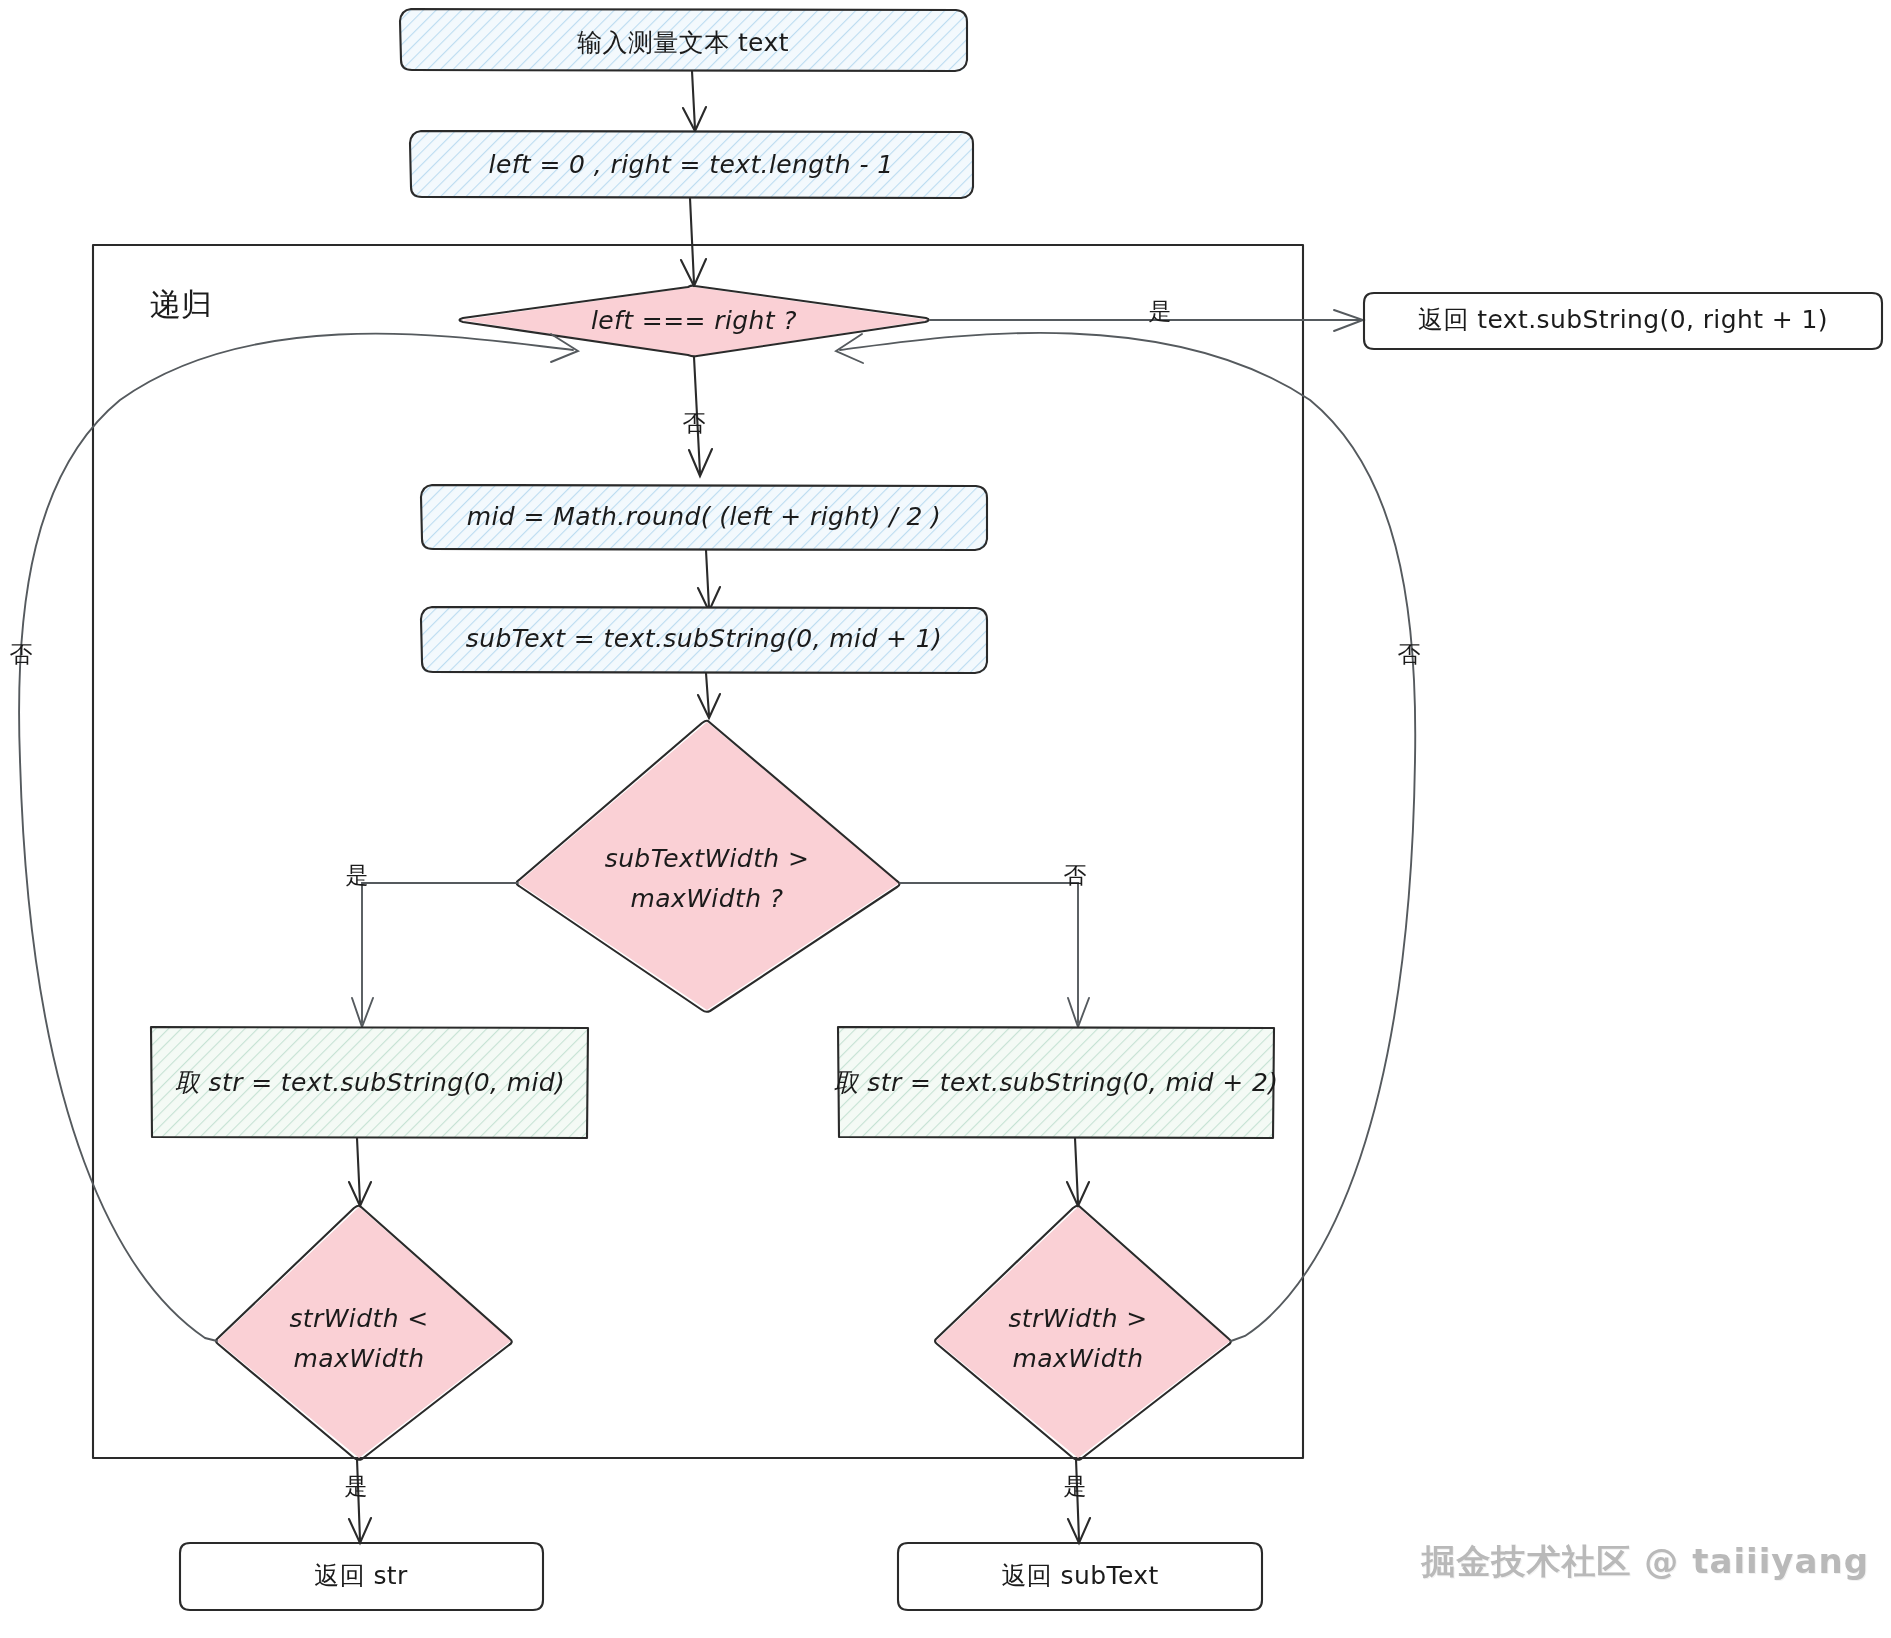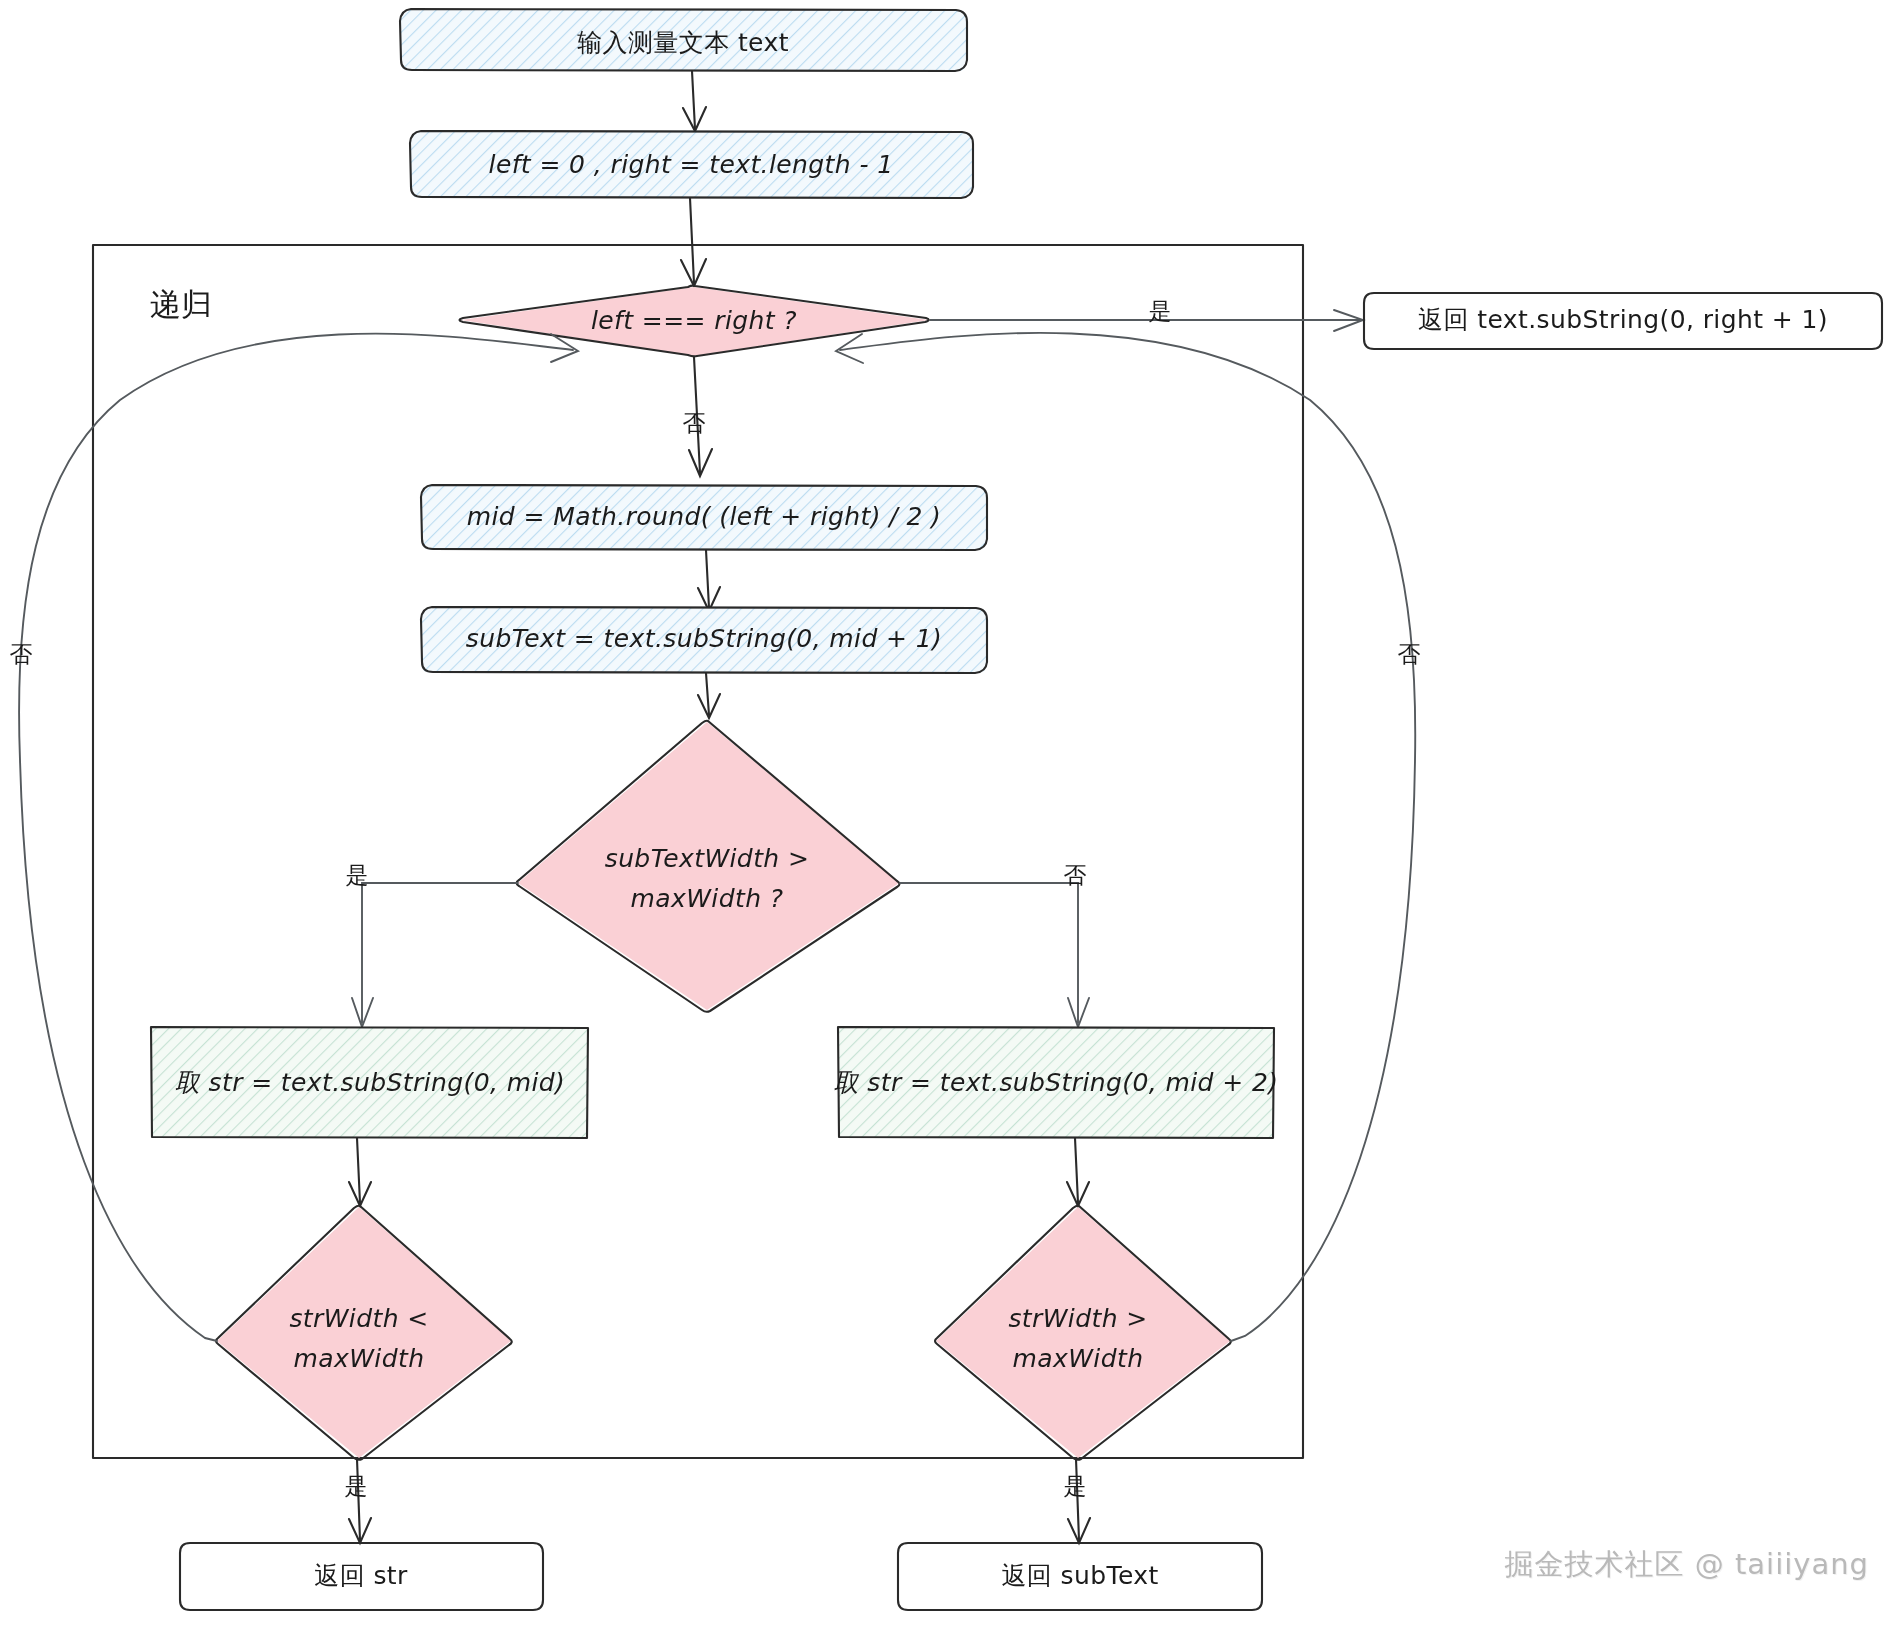--- a/index.html
+++ b/index.html
@@ -62,25 +62,26 @@
     fill: none;
     stroke: #2a2a2a;
     stroke-width: 2.1;
     stroke-linecap: round;
   }
   .watermark {
     position: absolute;
     right: 22px;
     bottom: 53px;
     font-family: "DejaVu Sans", sans-serif;
-    font-size: 29px;
+    font-size: 34px;
     color: #b9b9b9;
     text-shadow: 1px 1px 0 #f2f2f2;
     letter-spacing: 1px;
     white-space: nowrap;
+    font-weight: bold;
   }
 </style>
 </head>
 <body>
 
 <div id="canvas">
 
   <svg id="flow" viewBox="0 0 1891 1638">
     <defs>
       <pattern id="hatchBlue" width="9" height="9" patternTransform="rotate(45)" patternUnits="userSpaceOnUse">

